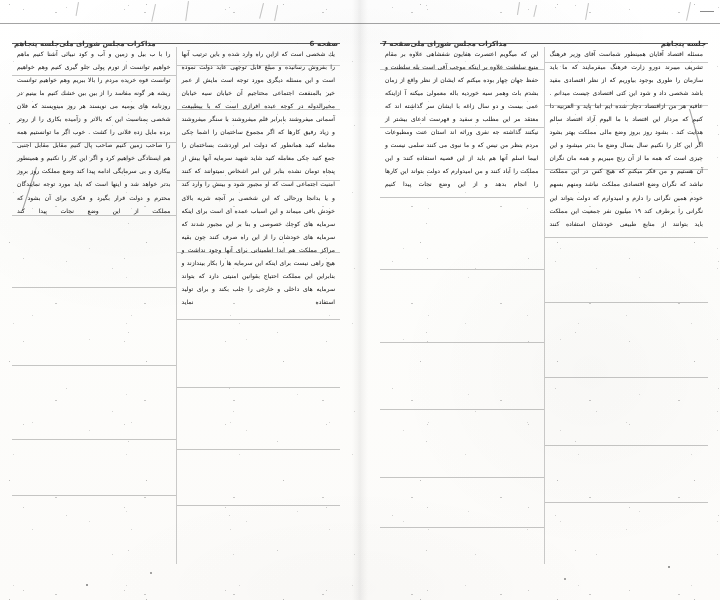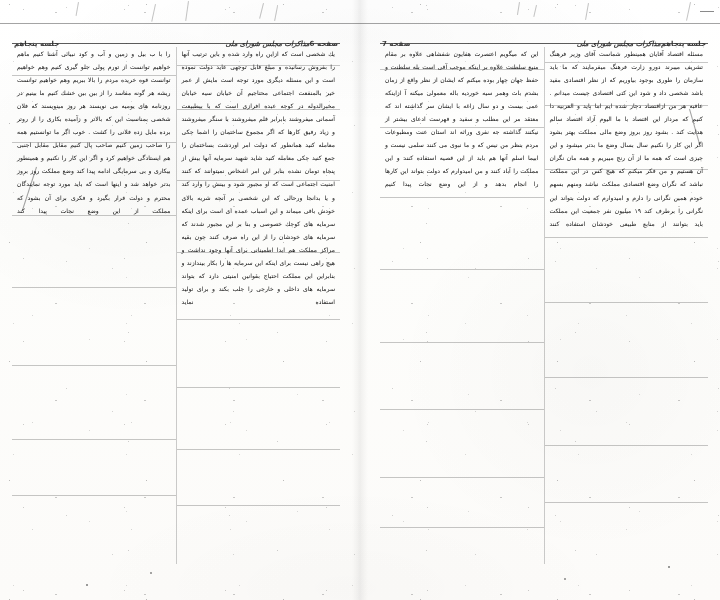--- a/index.html
+++ b/index.html
@@ -104,21 +104,21 @@
     font-size: 7px;
     font-weight: bold;
     color: #3a3a3a;
     letter-spacing: 0.2px;
     white-space: nowrap;
   }
   .page-left  .runhead { left: 14px;  right: 14px; }
   .page-right .runhead { left: 14px;  right: 14px; }
 
   .runhead .slot { flex: 0 0 auto; margin-top: 18px; }
-  .runhead .slot.center { flex: 1 1 auto; text-align: right; font-style: italic; }
+  .runhead .slot.center { flex: 1 1 auto; text-align: left; }
 
   .head-rule {
     position: absolute;
     top: 43px;
     height: 1.2px;
     background: rgba(45,45,45,0.78);
   }
   .page-left  .head-rule { left: 12px; right: 12px; }
   .page-right .head-rule { left: 12px; right: 12px; }
 

